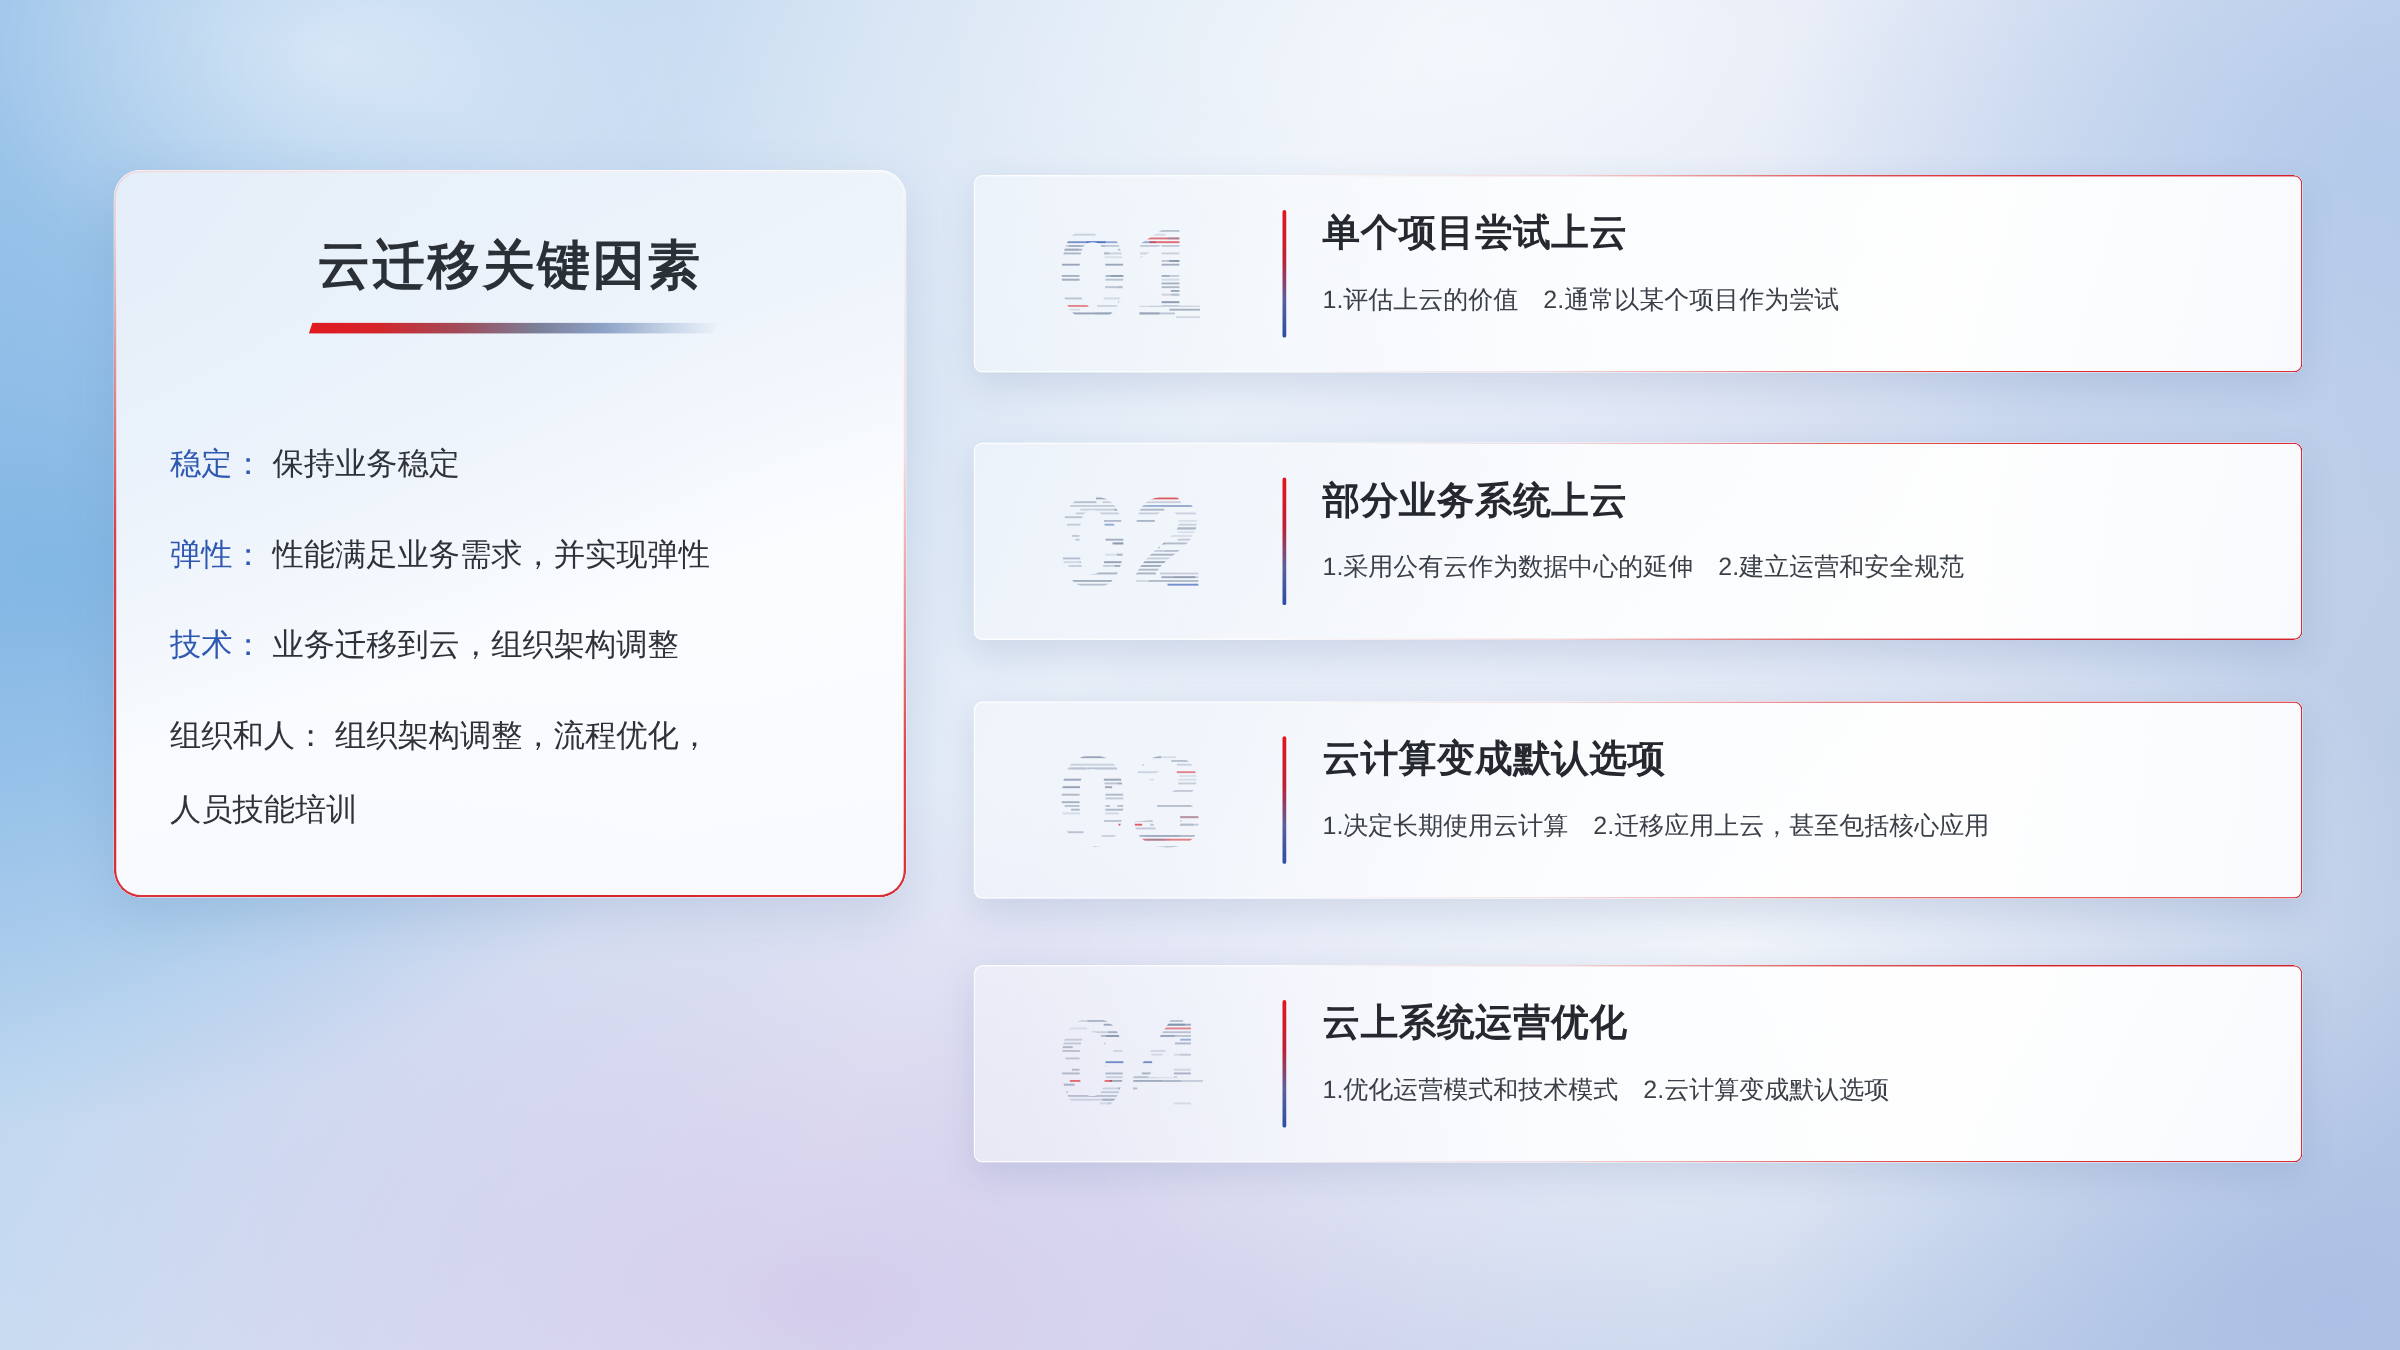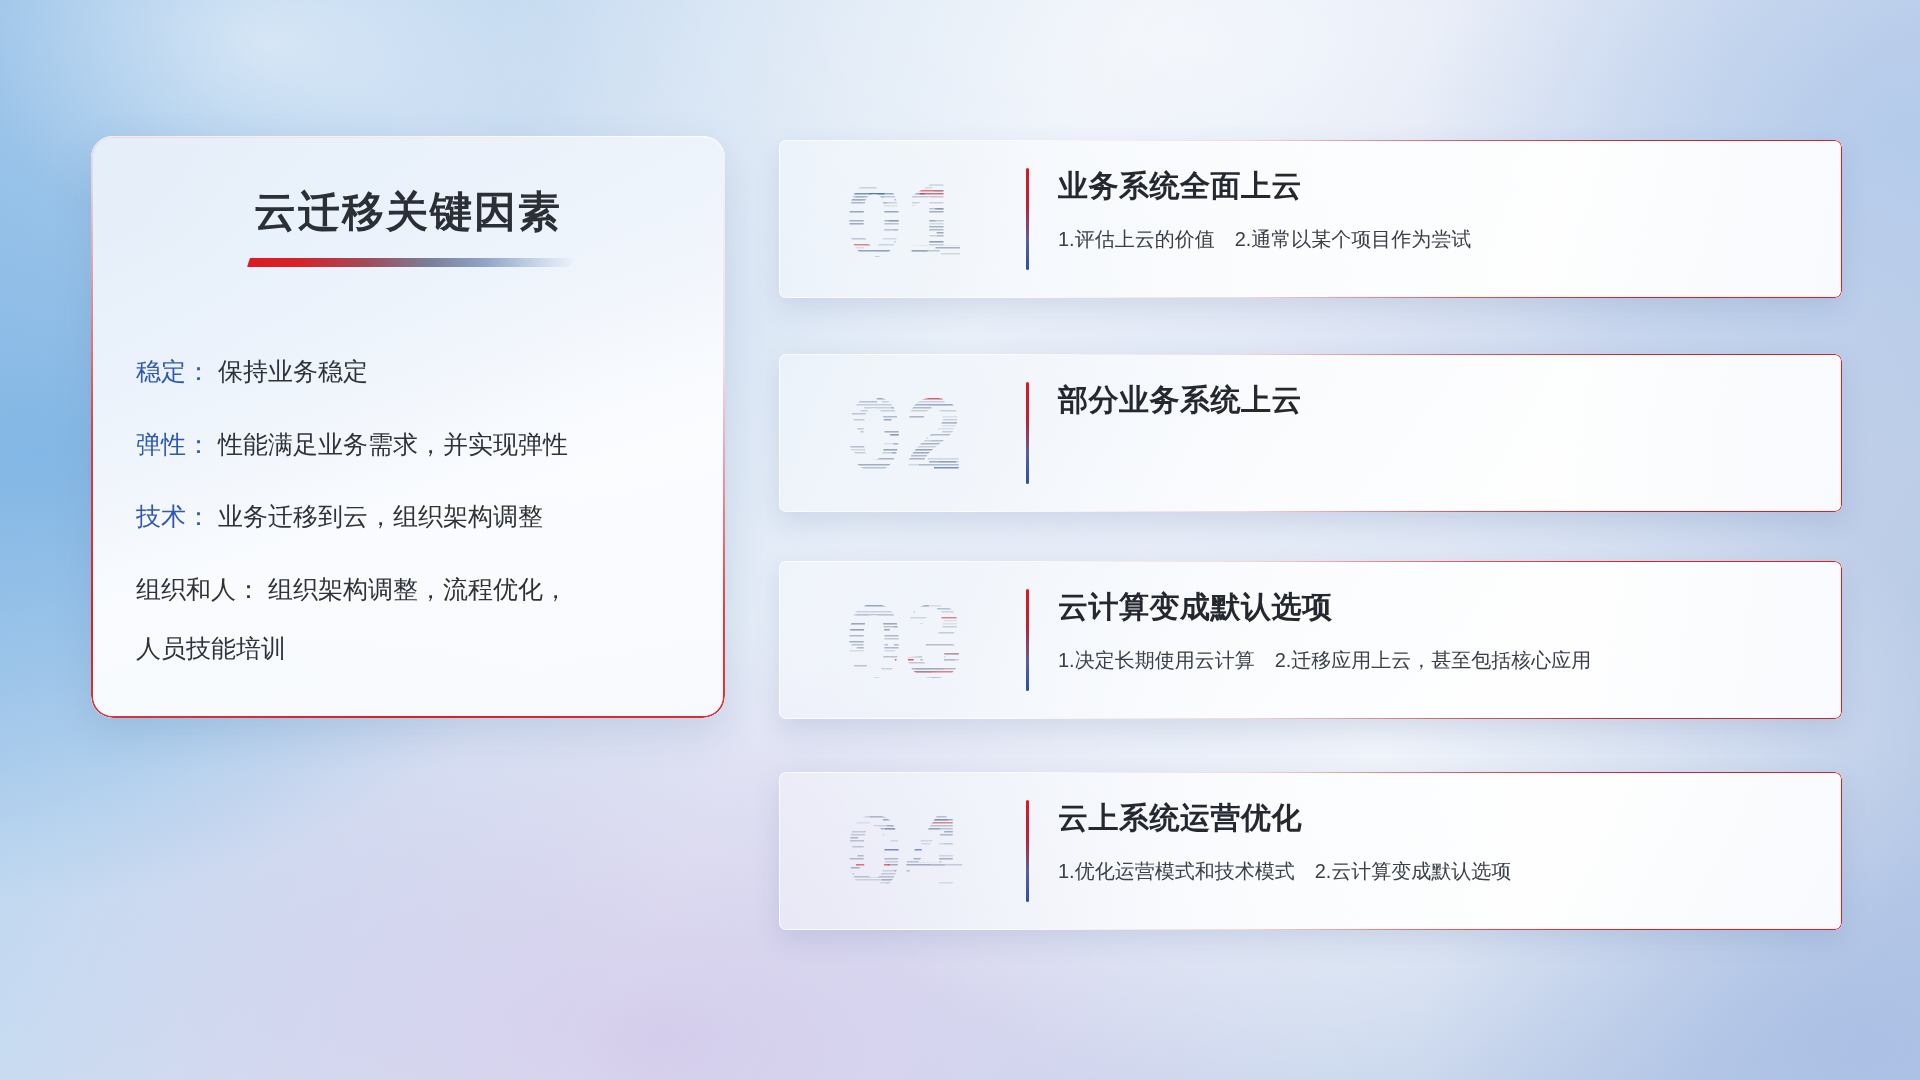--- a/index.html
+++ b/index.html
@@ -287,21 +287,21 @@
           <rect x="53.9" y="113" width="50.7" height="1.5" fill="#7e8da4" opacity="0.56"></rect>
           <rect x="44.6" y="113" width="35.9" height="1.5" fill="#9aa7bb" opacity="0.59"></rect>
           <rect x="42.5" y="113" width="54.9" height="1.5" fill="#9aa7bb" opacity="0.40"></rect>
           <rect x="39.5" y="116" width="15.7" height="1.5" fill="#7e8da4" opacity="0.77"></rect>
           <rect x="79.4" y="116" width="47.0" height="1.5" fill="#b3bdcd" opacity="0.55"></rect>
           <rect x="108.8" y="119" width="19.9" height="1.5" fill="#b3bdcd" opacity="0.77"></rect>
           <rect x="31.5" y="119" width="76.2" height="1.5" fill="#9aa7bb" opacity="0.61"></rect>
         </g>
       </svg></div>
   <div class="card-divider"></div>
-  <div class="card-title">业务系统全面上云</div>
+  <div class="card-title">单个项目尝试上云</div>
   <div class="card-sub">1.评估上云的价值　2.通常以某个项目作为尝试</div>
 </div>
 
 <div class="card" id="card2">
   <div class="c-frame"></div>
   <div class="card-num"><svg width="160" height="122" viewBox="0 0 160 122">
         <defs>
           <clipPath id="numclip1">
             <text x="80" y="97.60000000000001" text-anchor="middle" font-family="&quot;Liberation Sans&quot;,&quot;DejaVu Sans&quot;,sans-serif" font-size="104" font-weight="bold" letter-spacing="2">02</text>
           </clipPath>
@@ -384,20 +384,21 @@
           <rect x="30.8" y="113" width="83.9" height="1.5" fill="#9aa7bb" opacity="0.79"></rect>
           <rect x="99.3" y="116" width="25.0" height="1.5" fill="#9aa7bb" opacity="0.57"></rect>
           <rect x="97.0" y="116" width="54.0" height="1.5" fill="#7e8da4" opacity="0.79"></rect>
           <rect x="86.5" y="119" width="43.4" height="1.5" fill="#b3bdcd" opacity="0.57"></rect>
           <rect x="30.6" y="119" width="58.1" height="1.5" fill="#b3bdcd" opacity="0.75"></rect>
           <rect x="78.2" y="119" width="23.5" height="1.5" fill="#b3bdcd" opacity="0.74"></rect>
         </g>
       </svg></div>
   <div class="card-divider"></div>
   <div class="card-title">部分业务系统上云</div>
+  <div class="card-sub">1.采用公有云作为数据中心的延伸　2.建立运营和安全规范</div>
 </div>
 
 <div class="card" id="card3">
   <div class="c-frame"></div>
   <div class="card-num"><svg width="160" height="122" viewBox="0 0 160 122">
         <defs>
           <clipPath id="numclip2">
             <text x="80" y="97.60000000000001" text-anchor="middle" font-family="&quot;Liberation Sans&quot;,&quot;DejaVu Sans&quot;,sans-serif" font-size="104" font-weight="bold" letter-spacing="2">03</text>
           </clipPath>
         </defs>

